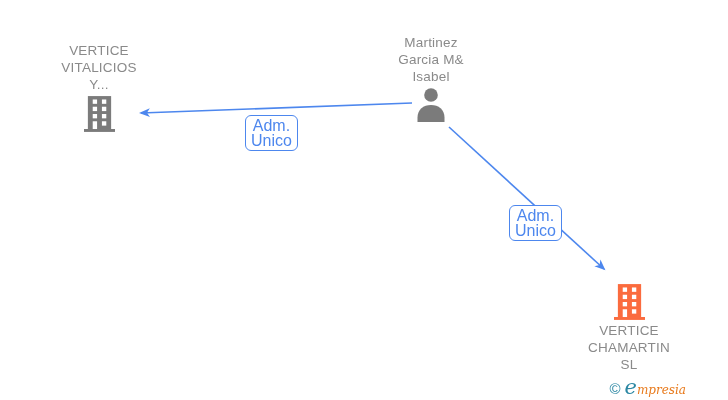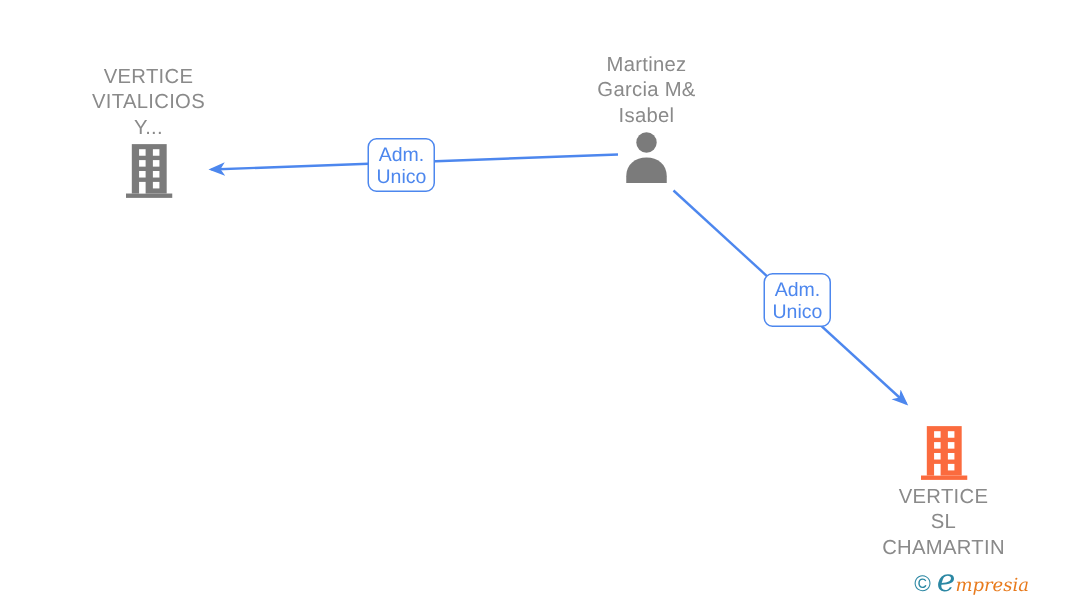--- a/index.html
+++ b/index.html
@@ -50,25 +50,26 @@
   .entity-icon.icon-gap-above { margin-top: 3px; }
   .fill-gray { fill: var(--icon-gray); }
   .fill-orange { fill: var(--icon-orange); }
 
   .edge-label {
     position: absolute;
     background: var(--background);
     border: 1.5px solid var(--accent-blue);
     border-radius: 6px;
     color: var(--accent-blue);
-    font-size: 13px;
+    font-size: 16px;
     line-height: 15px;
     text-align: center;
     padding: 2px 5px;
     min-width: 43px;
+    margin-top: 23px;
   }
   .edge-label-1 { left: 245px; top: 92px; }
   .edge-label-2 { left: 509px; top: 182px; }
 
   .footer-logo {
     position: absolute;
     right: 5px;
     bottom: 2px;
     display: flex;
     align-items: baseline;
@@ -166,22 +167,22 @@
           <rect x="18.5" y="11" width="4.5" height="4.5"></rect>
           <rect x="9" y="18.5" width="4.5" height="4.5"></rect>
           <rect x="18.5" y="18.5" width="4.5" height="4.5"></rect>
           <rect x="18.5" y="26" width="4.5" height="4.5"></rect>
           <rect x="9" y="26" width="4.5" height="8"></rect>
         </g>
       </svg>
     </span>
     <div class="entity-label">
       <div>VERTICE</div>
+      <div>CHAMARTIN</div>
       <div>SL</div>
-      <div>CHAMARTIN</div>
     </div>
   </div>
 
   <div class="edge-label edge-label-1">
     <div>Adm.</div>
     <div>Unico</div>
   </div>
   <div class="edge-label edge-label-2">
     <div>Adm.</div>
     <div>Unico</div>

